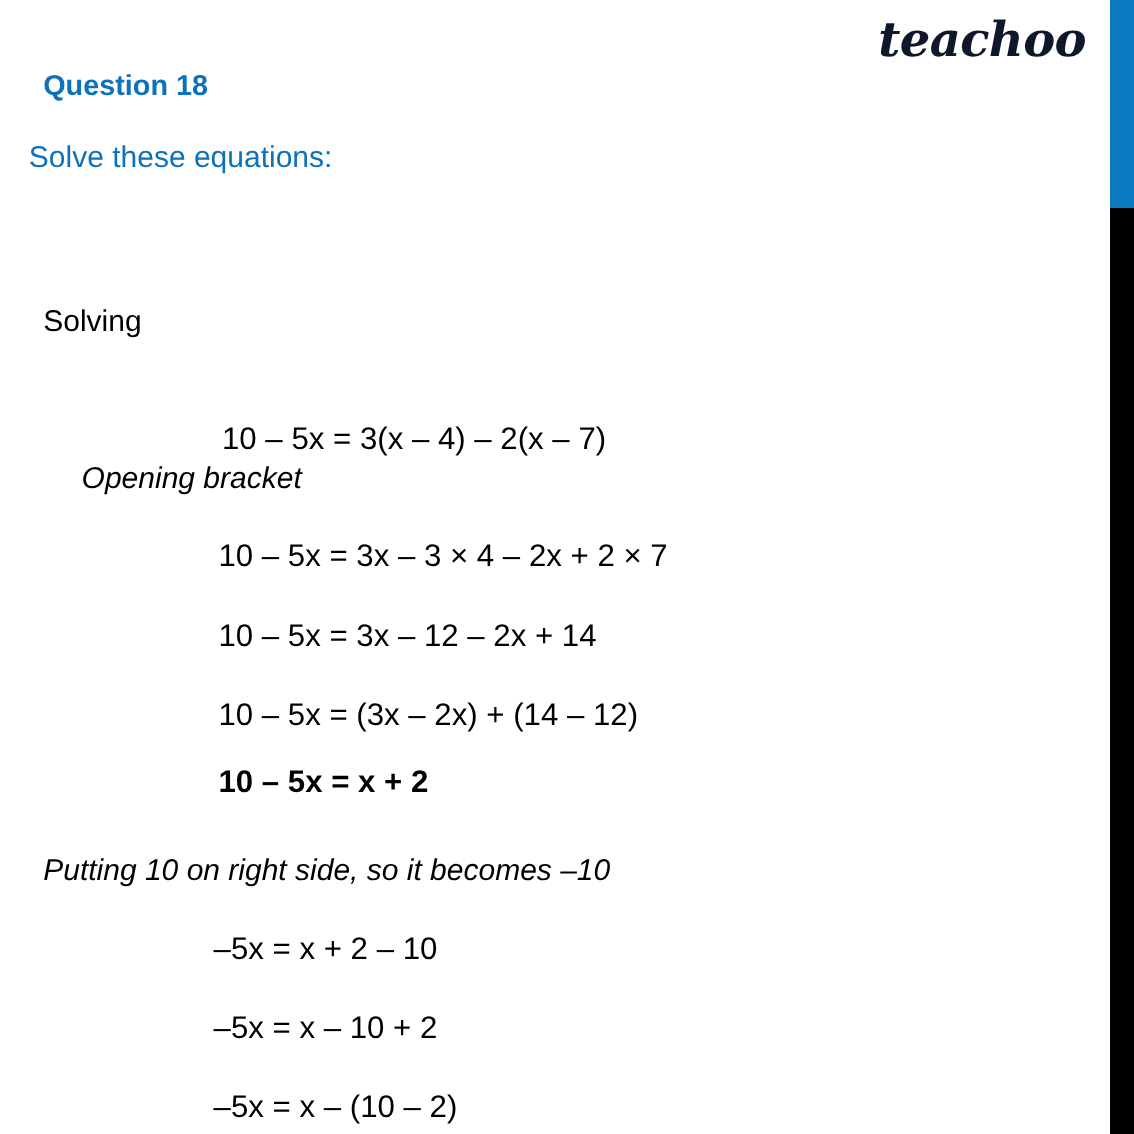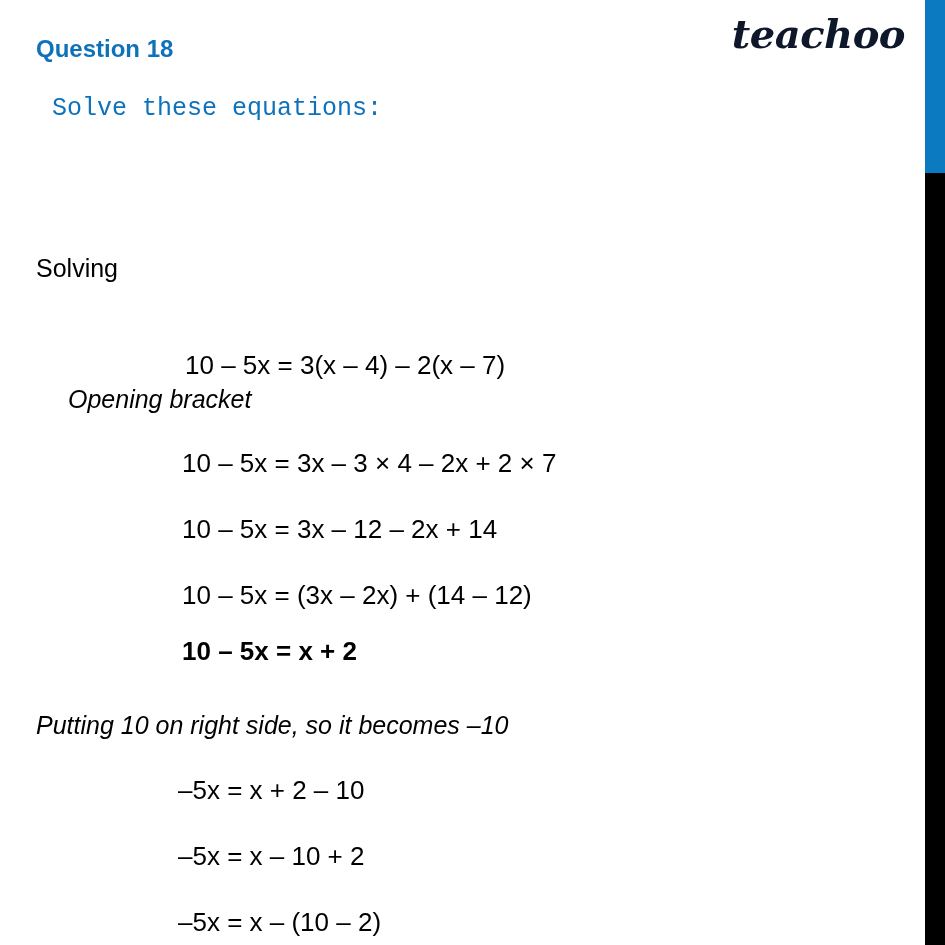--- a/index.html
+++ b/index.html
@@ -58,41 +58,41 @@
     height: 945px;
   }
 
   .line {
     position: absolute;
     white-space: nowrap;
     color: #000000;
     font-size: 25px;
     line-height: 1;
   }
-  .blue     { color: #0E72BB; }
+  .blue     { color: #0E72BB; margin-top: 23px; }
   .heading  { font-weight: 700; font-size: 24px; }
   .italic   { font-style: italic; }
   .bold     { font-weight: 700; }
   .eqn      { font-size: 26px; }
 </style>
 </head>
 <body>
 
 <div id="page">
 
   <div id="edge-bar-blue"></div>
   <div id="edge-bar-black"></div>
 
   <div id="brand">teachoo</div>
 
   <div id="content">
 
     <div class="line heading blue" style="left:36px; top:37px;">Question 18</div>
 
-    <div class="line blue" style="left:52px; top:96px;font-family:Liberation Mono, monospace;">Solve these equations:</div>
+    <div class="line blue" style="left:24px; top:96px;">Solve these equations:</div>
 
 
     <div class="line" style="left:36px; top:256px;">Solving</div>
 
     <div class="line eqn" style="left:185px; top:319px;margin-top:33px;">10 – 5x = 3(x – 4) – 2(x – 7)</div>
 
     <div class="line italic" style="left:36px; top:387px;margin-left:32px;">Opening bracket</div>
 
     <div class="line eqn" style="left:182px; top:450px;">10 – 5x = 3x – 3 × 4 – 2x + 2 × 7</div>
 

